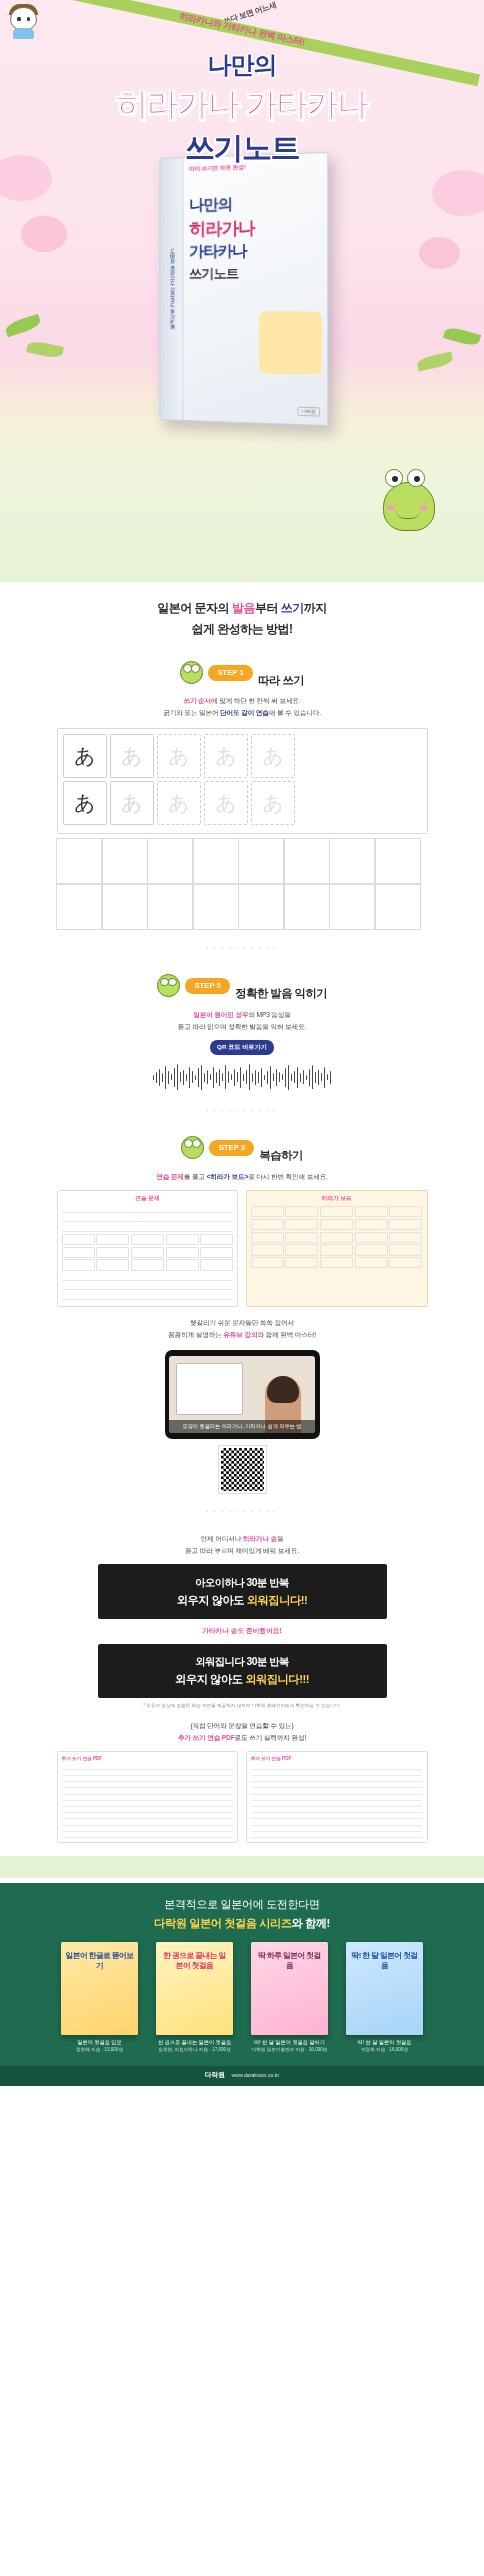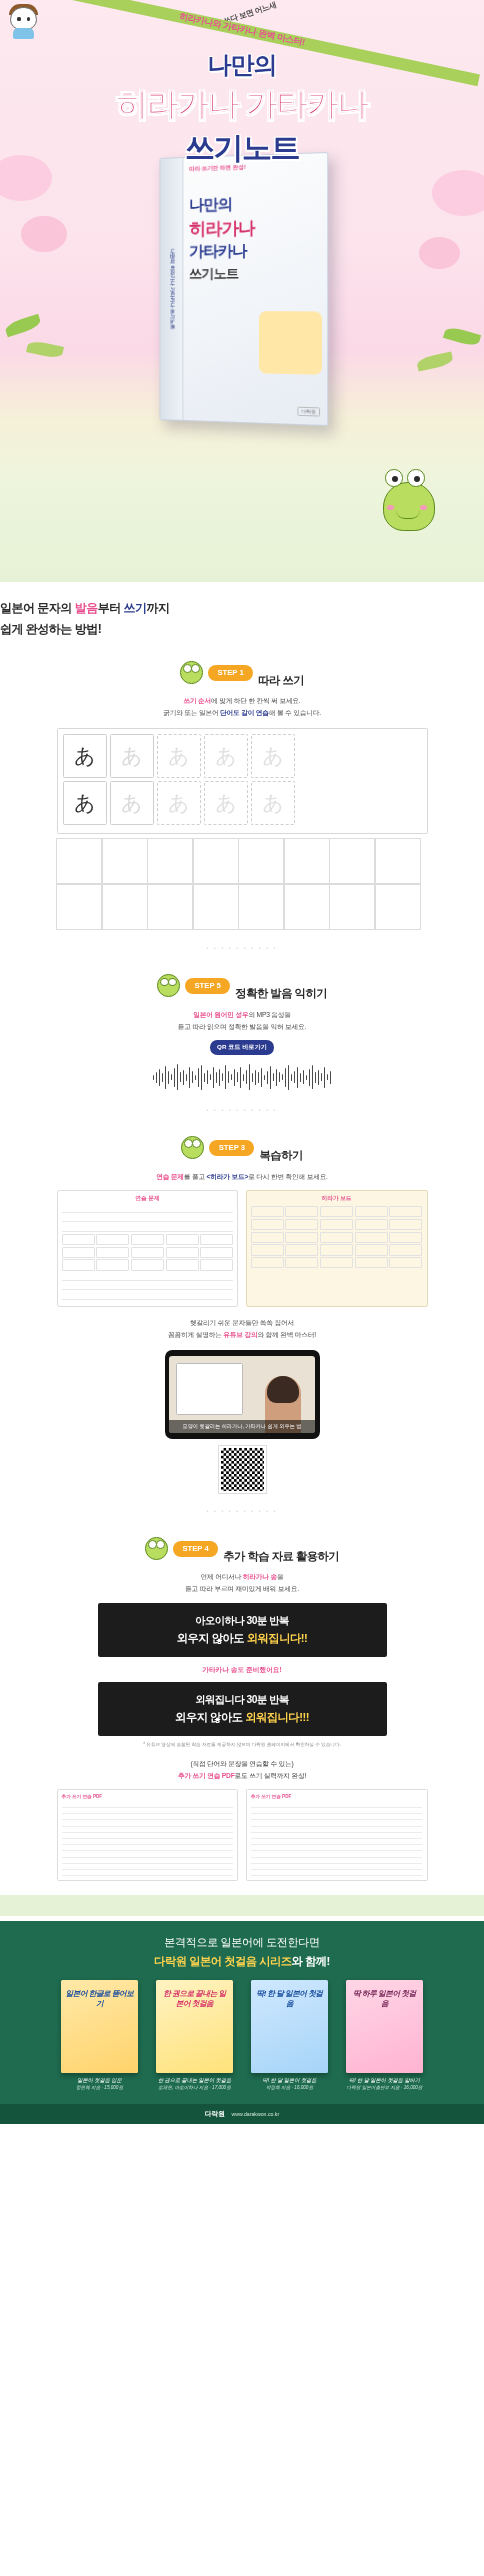--- a/index.html
+++ b/index.html
@@ -122,21 +122,21 @@
   .tl-char { position: absolute; top: 4.1px; left: 7.2px; width: 33px; height: 36px; z-index: 6; }
   .tl-char .head { position:absolute; left:3.1px; top:3.1px; width:27px; height:23px; background:#fff; border:1px solid #6a6a6a; border-radius:13.4px 13.4px 11.3px 11.3px;}
   .tl-char .hair { position:absolute; left:2.1px; top:0px; width:29px; height:11.3px; background:#8c5a2b; border-radius:14.4px 14.4px 0 0;}
   .tl-char .e { position:absolute; width:3.1px; height:3.1px; background:#333; border-radius:50%; top:13.4px;}
   .tl-char .e.a{left:10.3px;} .tl-char .e.b{left:19.6px;}
   .tl-char .bd { position:absolute; left:6.2px; top:24px; width:20.6px; height:11.3px; background:#7fc3e8; border-radius:5.2px 5.2px 2.1px 2.1px;}
 
   
   .sec-intro {
     padding: 17.5px 0 9.3px;
-    text-align: left;
+    text-align: center;
     background: #ffffff;
   }
   .sec-intro .line1 { font-size: 12px; font-weight: bold; color: #2b2b2b; letter-spacing: -0.5px; }
   .sec-intro .line1 .pink { color: #e8508f; }
   .sec-intro .line1 .blue { color: #2b3b8f; }
   .sec-intro .line2 { margin-top: 4.1px; font-size: 12px; font-weight: bold; color: #2b2b2b; letter-spacing: -0.5px; }
 
   
   .step-section { padding: 10.3px 0 5.2px; }
   .step-head {
@@ -229,21 +229,21 @@
   .pdf-sheet .rows div { height:6.2px; border-bottom:0.5px solid #ececec; }
 
   .green-band { height: 21.6px; background:#e6f2d6; margin-top: 13.4px; }
 
   
   .footer-sec { background: #1e6b4f; padding: 13.4px 0 0; position: relative; }
   .footer-head { text-align:center; color:#fff; }
   .footer-head .f1 { font-size:11px; letter-spacing:-0.3px; }
   .footer-head .f2 { margin-top:4.1px; font-size:11.3px; font-weight:bold; letter-spacing:-0.5px;}
   .footer-head .f2 .y { color:#ffd34d; }
-  .books-row { display:flex; justify-content:center; gap:18px; margin-top:11.3px; padding-bottom:3.1px;font-style:italic;}
+  .books-row { display:flex; justify-content:center; gap:18px; margin-top:11.3px; padding-bottom:3.1px;}
   .bk { width: 77px; text-align:center; }
   .bk .cov { width:77px; height:93px; border-radius:1.5px; box-shadow:0 2.1px 5.2px rgba(0,0,0,.3); position:relative; overflow:hidden;}
   .bk .cov .tt { position:absolute; left:4.1px; right:4.1px; top:9.3px; font-size:7.7px; font-weight:bold; letter-spacing:-0.5px; line-height:1.25;}
   .bk .lb { margin-top:4.1px; color:#fff; font-size:5.2px; line-height:1.5;}
   .bk .lb .sub { color:#cfe6d8; font-size:4.6px; }
   .cov-a { background: linear-gradient(160deg,#ffe9a8,#ffd36b); }
   .cov-a .tt { color:#1b4fa0; }
   .cov-b { background: linear-gradient(160deg,#fff3c2,#ffe27a); }
   .cov-b .tt { color:#d6326b; }
   .cov-c { background: linear-gradient(160deg,#cfe8ff,#a6d4f7); }
@@ -547,25 +547,20 @@
           </div>
         <div class="cap">모양이 헷갈리는 히라가나, 가타카나 쉽게 외우는 법</div>
       </div>
     </div>
     <div class="qr-big"></div>
   </section>
 
   <div class="divider-dots">• • • • • • • • • •</div>
 
   <section class="step-section">
-    <div class="step-head">
-      <div class="step-mascot"></div>
-      <div class="step-num-badge">STEP 4</div>
-      <div class="step-title">추가 학습 자료 활용하기</div>
-    </div>
     <div class="step-desc">
       <div><span>언제 어디서나 </span><span class="b-pink">히라가나 송</span><span>을</span></div>
       <div>듣고 따라 부르며 재미있게 배워 보세요.</div>
     </div>
 
     <div class="promo">
       <div class="pl1">아오이하나 30분 반복</div>
       <div class="pl2">
         <span class="wht">외우지 않아도</span>
         <span>외워집니다!!</span>
@@ -650,37 +645,37 @@
       <div class="bk">
         <div class="cov cov-b">
           <div class="tt">한 권으로 끝내는 일본어 첫걸음</div>
         </div>
         <div class="lb">
           <div>한 권으로 끝내는 일본어 첫걸음</div>
           <div class="sub">오채현, 아오이하나 지음 · 17,000원</div>
         </div>
       </div>
       <div class="bk">
+        <div class="cov cov-d">
+          <div class="tt">딱 하루 일본어 첫걸음</div>
+        </div>
+        <div class="lb">
+          <div>딱! 한 달 일본어 첫걸음 말하기</div>
+          <div class="sub">다락원 일본어출판부 지음 · 16,000원</div>
+        </div>
+      </div>
+      <div class="bk">
         <div class="cov cov-c">
           <div class="tt">딱! 한 달 일본어 첫걸음</div>
         </div>
         <div class="lb">
           <div>딱! 한 달 일본어 첫걸음</div>
           <div class="sub">박경희 지음 · 16,000원</div>
         </div>
       </div>
-      <div class="bk">
-        <div class="cov cov-d">
-          <div class="tt">딱 하루 일본어 첫걸음</div>
-        </div>
-        <div class="lb">
-          <div>딱! 한 달 일본어 첫걸음 말하기</div>
-          <div class="sub">다락원 일본어출판부 지음 · 16,000원</div>
-        </div>
-      </div>
     </div>
 
     <div class="footer-bar">
       <span class="logo">다락원</span>
       <span>www.darakwon.co.kr</span>
     </div>
   </section>
 
 </div>
 

